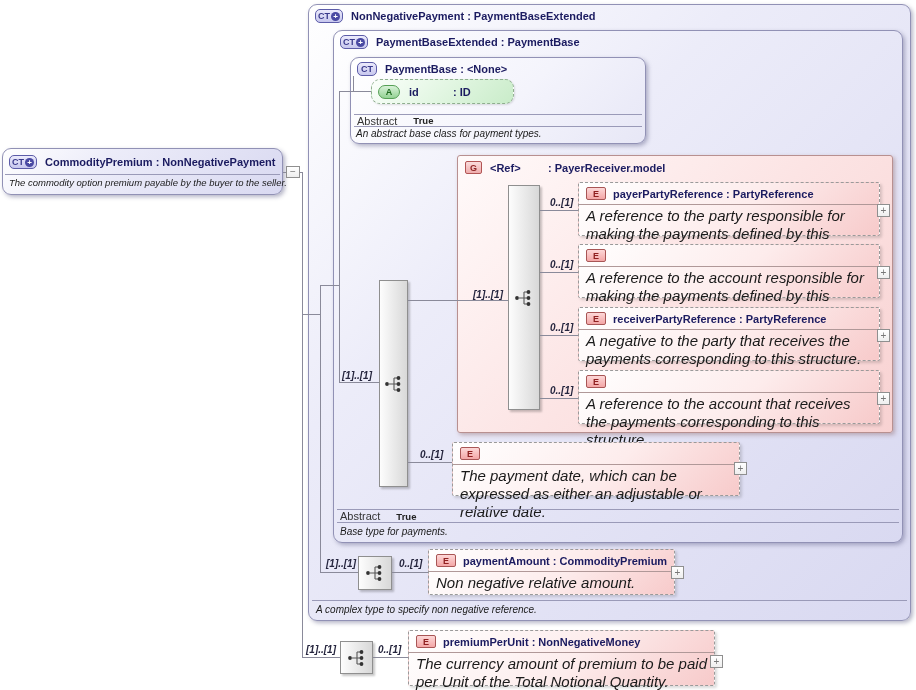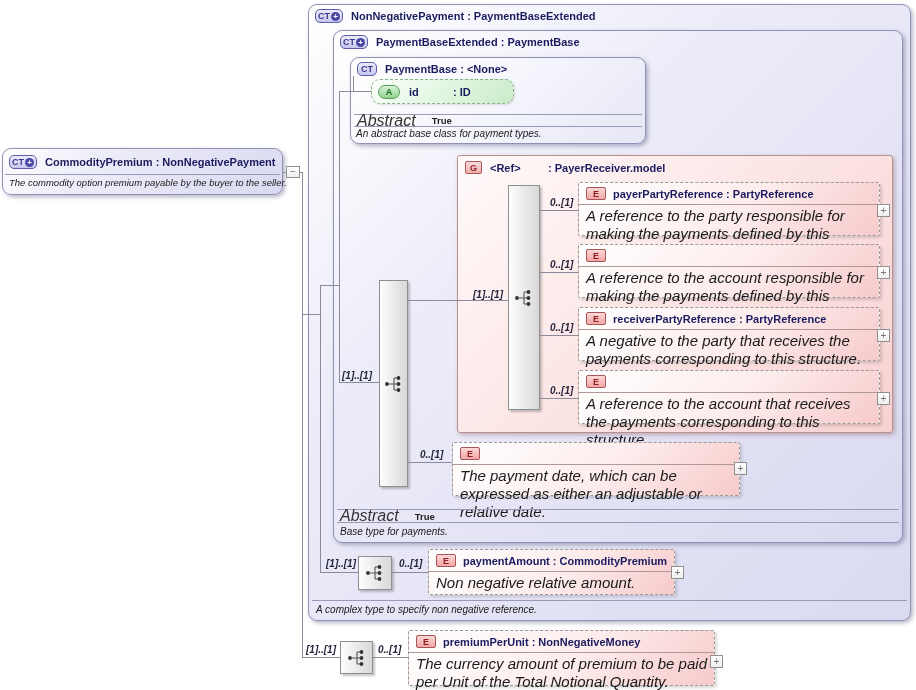--- a/index.html
+++ b/index.html
@@ -65,21 +65,21 @@
   .plusbox { position:absolute; width:13px; height:13px; border:1px solid #8f8f8f;
              background:linear-gradient(#ffffff,#eeeeee); color:#777777; font-size:10px;
              line-height:11px; text-align:center; z-index:10; }
   .minusbox { position:absolute; width:14px; height:12px; border:1px solid #8f8f8f;
               background:linear-gradient(#ffffff,#eeeeee); color:#777777; font-size:10px;
               line-height:10px; text-align:center; z-index:10; }
 
   
   .abstract-row { position:absolute; border-top:1px solid #9a9ab8; border-bottom:1px solid #9a9ab8;
                   display:flex; align-items:center; gap:16px; padding:0 3px; z-index:7; }
-  .ab-label { font-style:italic; font-size:16px; color:#333333; }
+  .ab-label { font-size:11px; color:#333333; }
   .ab-val { font-weight:bold; font-size:9.5px; color:#222222; }
   .box-anno { position:absolute; font-style:italic; font-size:10px; color:#1a1a1a; z-index:7; white-space:nowrap; }
   .sepline { position:absolute; border-top:1px solid #9a9ab8; z-index:7; }
 
   svg.wires { position:absolute; left:0; top:0; z-index:8; pointer-events:none; }
   svg.wires line { stroke:#8a8a9a; stroke-width:1; shape-rendering:crispEdges; }
 </style>
 </head>
 <body>
 

